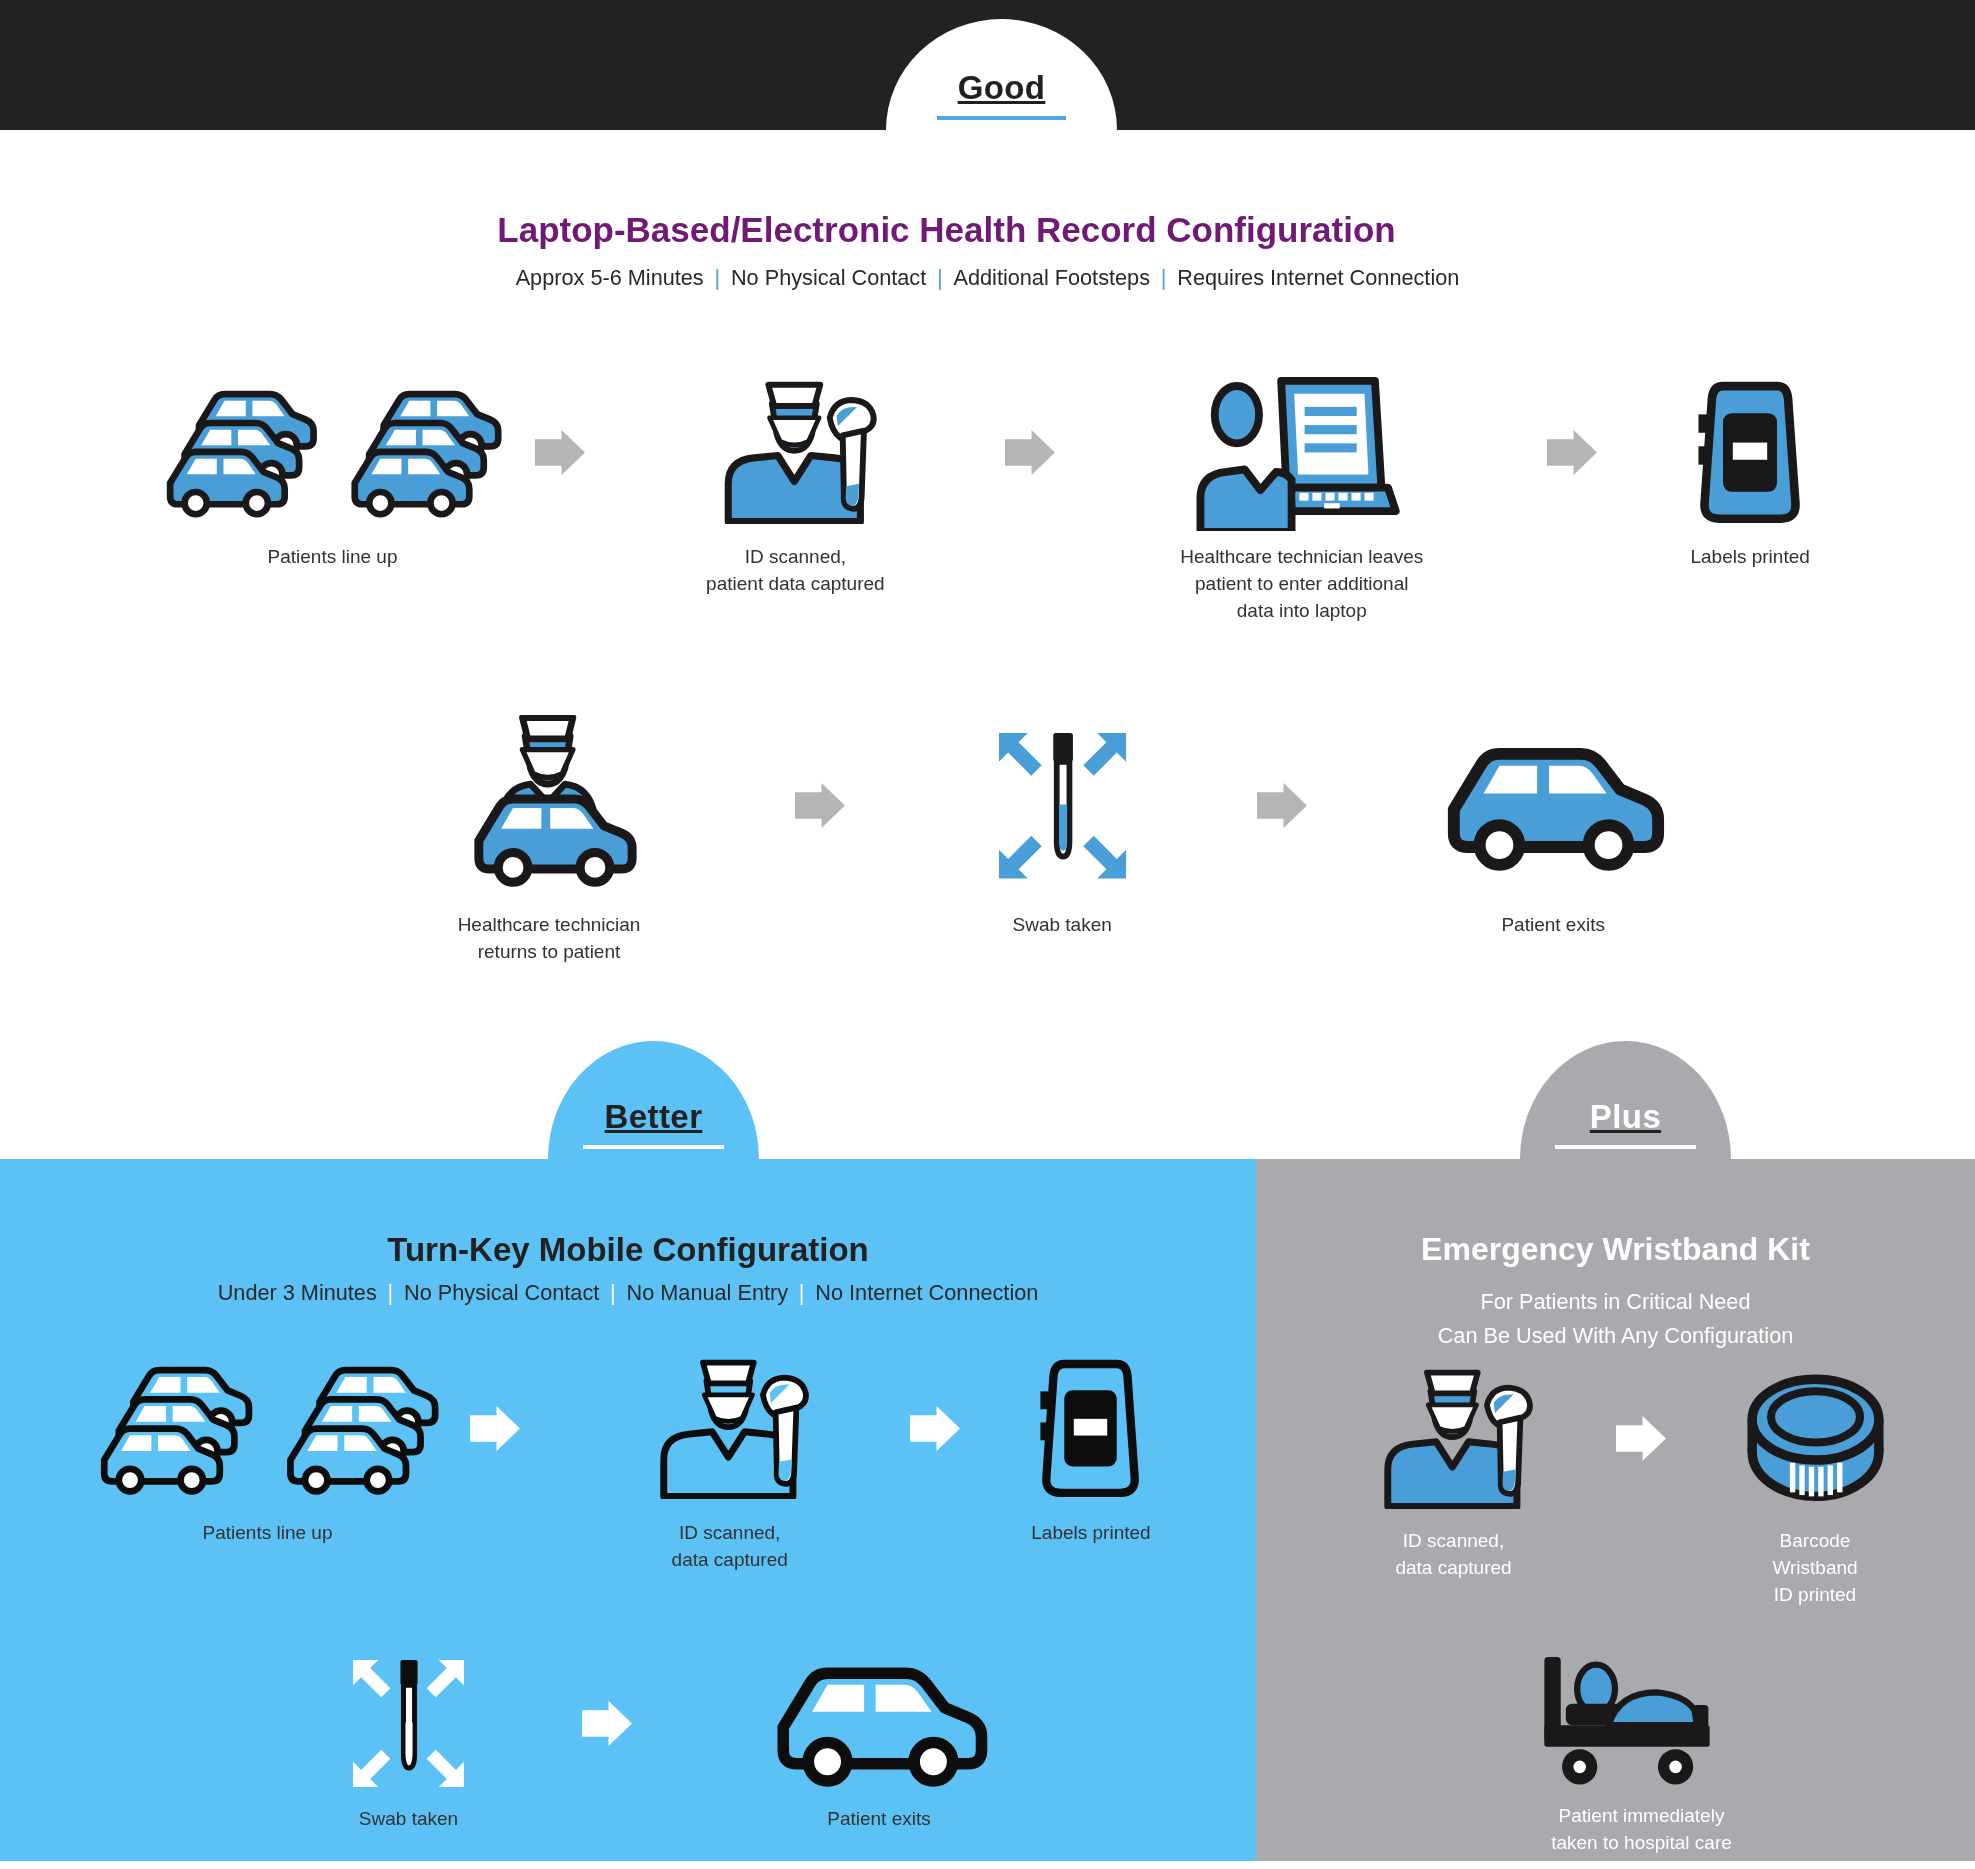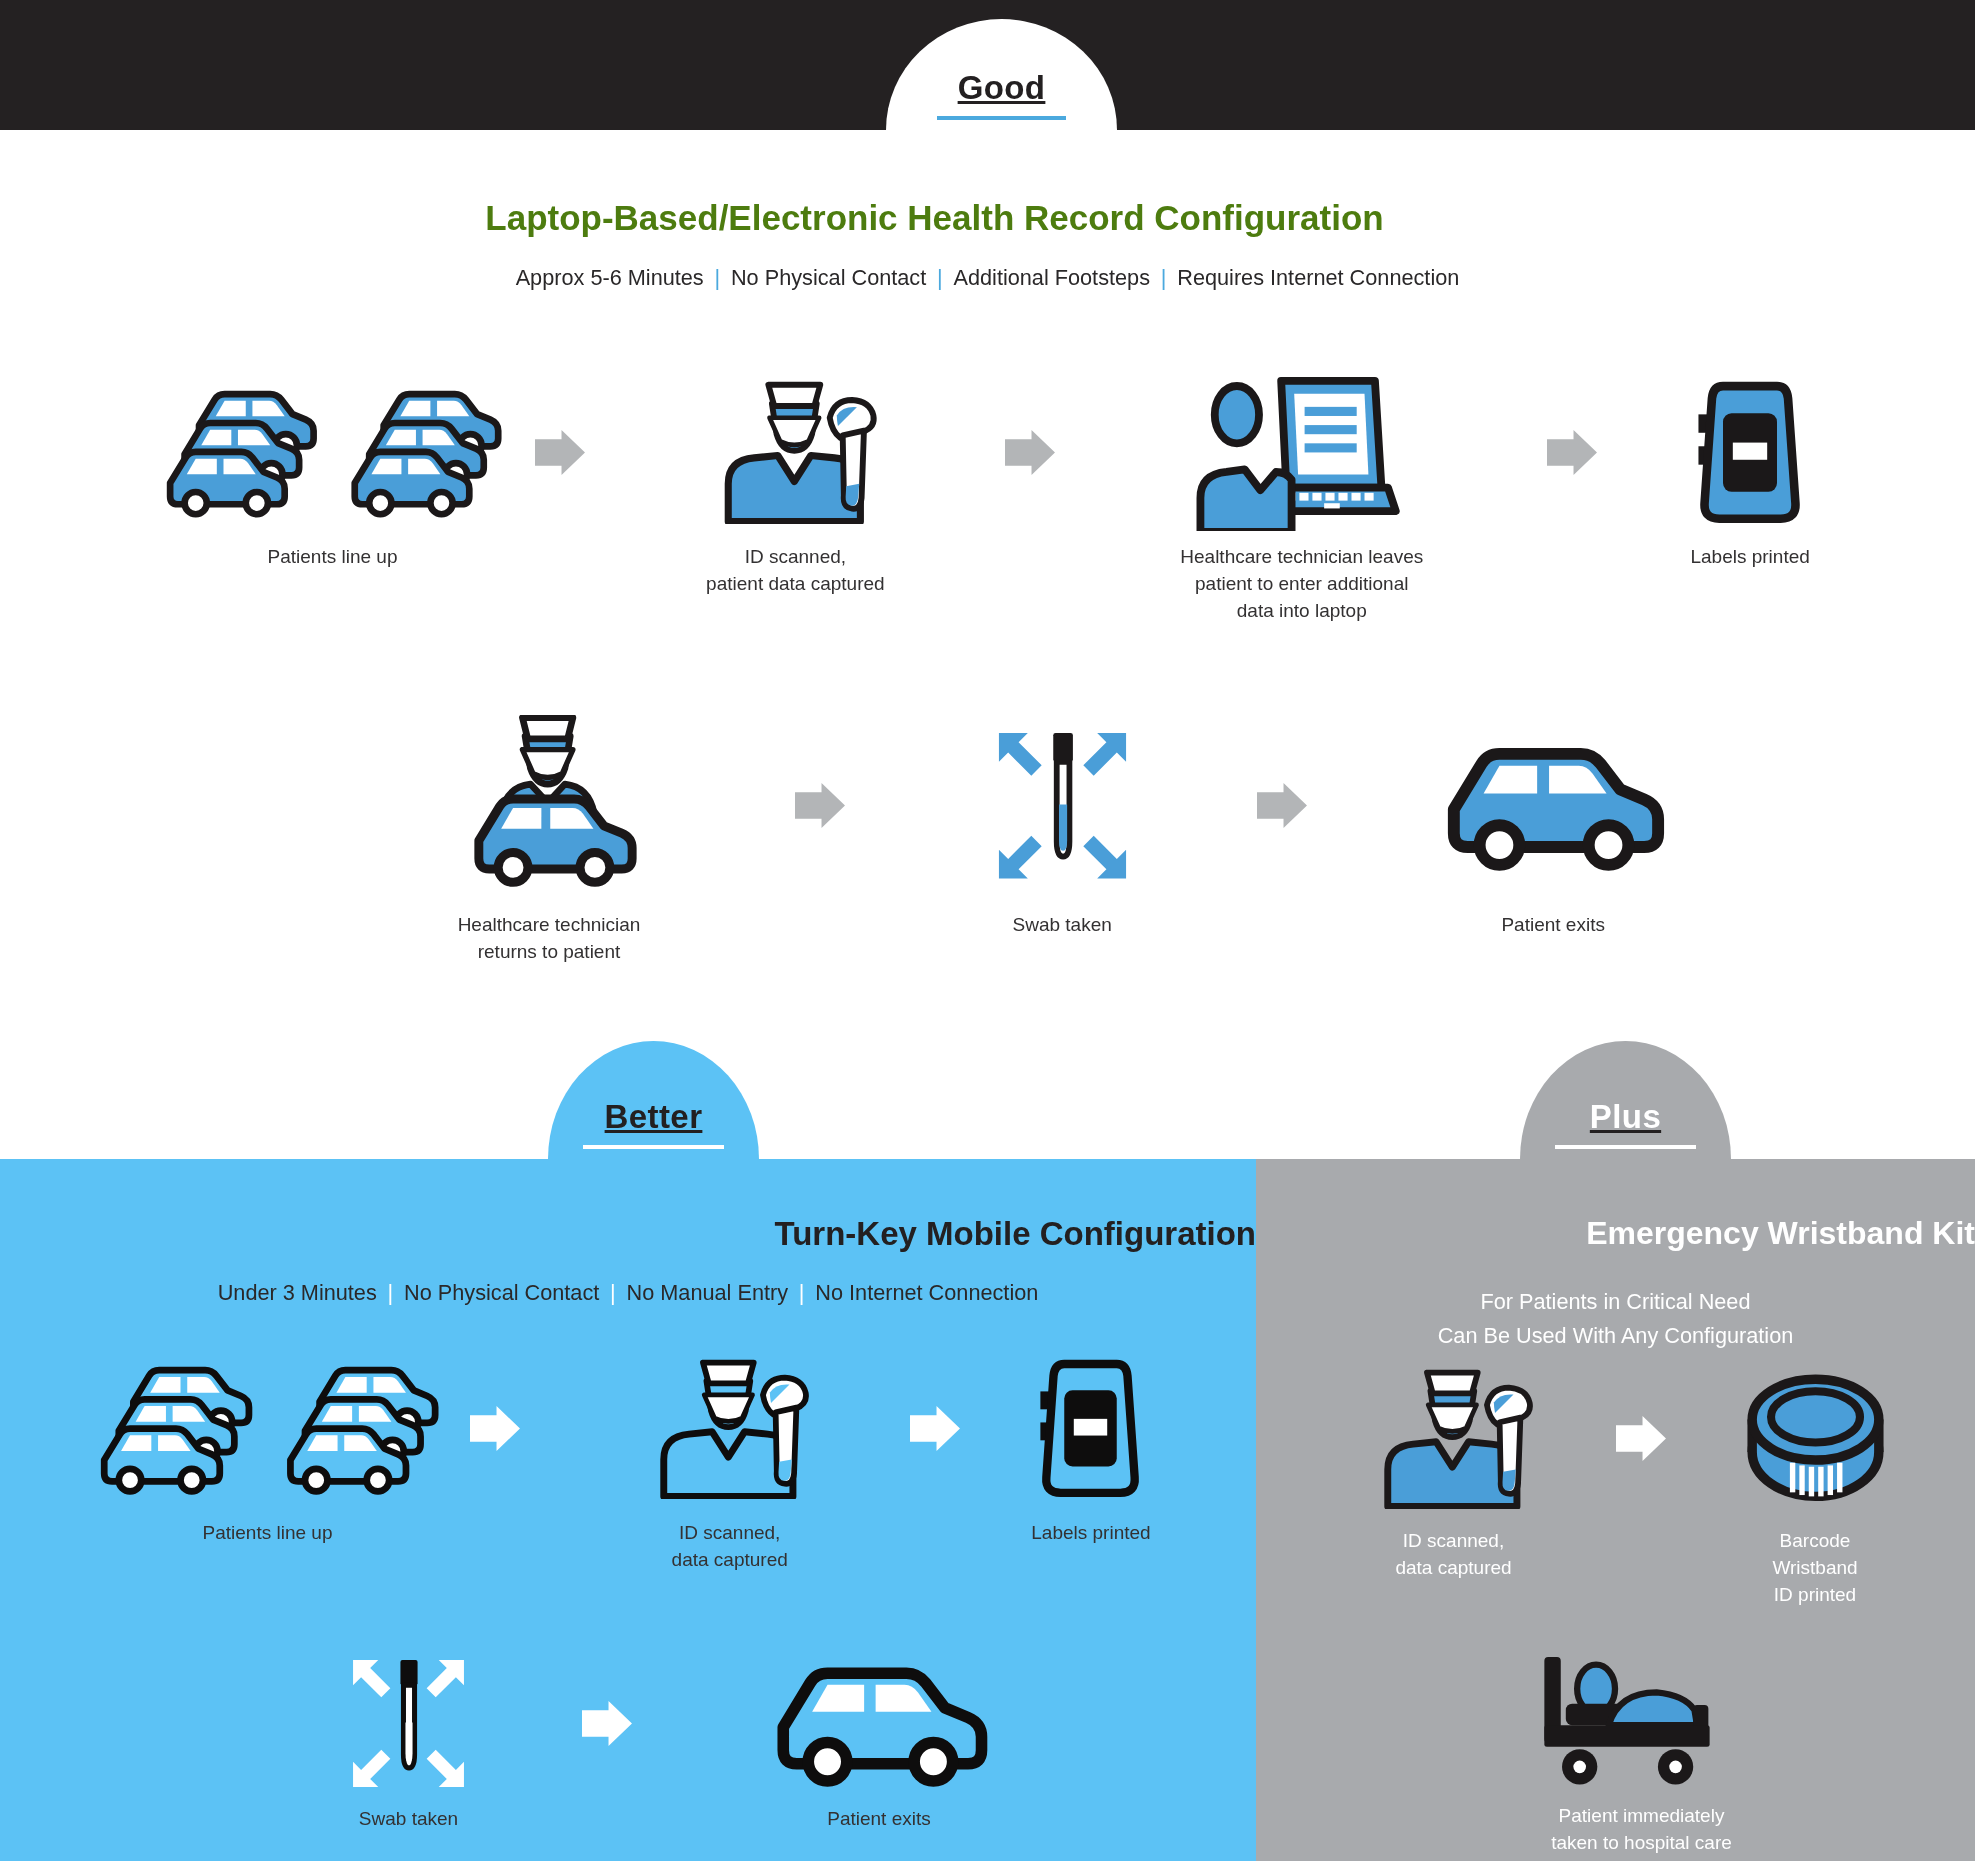--- a/index.html
+++ b/index.html
@@ -21,34 +21,34 @@
   .dome-underline { height:4.3px; margin-top:8.7px; margin-bottom:10px; }
   .dome-good { left:886px; top:19px; width:231px; height:111px; background:#ffffff; }
   .dome-good .dome-underline { width:129px; background:#4BA9DE; }
   .dome-better { left:548px; top:-118px; width:211px; height:118px; background:#5CC2F5; }
   .dome-better .dome-underline { width:141px; background:#ffffff; }
   .dome-plus { left:264px; top:-118px; width:211px; height:118px; background:#A8AAAD; }
   .dome-plus .dome-label { color:#ffffff; }
   .dome-plus .dome-underline { width:141px; background:#ffffff; }
 
   
-  .main-title { position:absolute; left:0; top:198px; width:1869px; margin:0; text-align:center;
-                font-size:35px; font-weight:bold; color:#4d7c0f; }
+  .main-title { position:absolute; left:0; top:198px; width:1869px; margin:12px; text-align:center;
+                font-size:35px; font-weight:bold; color:#701a75; }
   .features { position:absolute; display:flex; justify-content:center; align-items:baseline;
               font-size:21.7px; color:#2a2829; white-space:nowrap; }
   .features-good { left:0; top:265px; width:1975px; }
   .pipe { margin:0 10.8px; font-weight:bold; }
   .features-good .pipe { color:#4BA9DE; font-weight:normal; }
 
   
   .panel { position:absolute; top:1159px; height:702px; }
   .panel-better { left:0; width:1256px; background:#5CC2F5; }
   .panel-plus { left:1256px; width:719px; background:#A8AAAD; }
-  .panel-title { position:absolute; left:0; width:100%; margin:0; text-align:right;
-                 font-size:33px; font-weight:bold; color:#232021; top:56px; }
+  .panel-title { position:absolute; left:0; width:100%; margin:0; text-align:center;
+                 font-size:33px; font-weight:bold; color:#232021; top:72px; }
   .panel-plus .panel-title { color:#ffffff; font-size:32px; }
   .features-better { left:0; top:121px; width:1256px; }
   .features-better .pipe { color:#ffffff; font-weight:normal; }
   .panel-subtitle { position:absolute; left:0; top:126px; width:100%; margin:0; text-align:center;
                     font-size:21.7px; color:#ffffff; line-height:1.55; white-space:pre-line; }
 
   
   .flow { position:absolute; display:flex; align-items:flex-start; }
   .step { display:flex; flex-direction:column; align-items:center; }
   .icon-box { display:flex; align-items:center; justify-content:center; }

